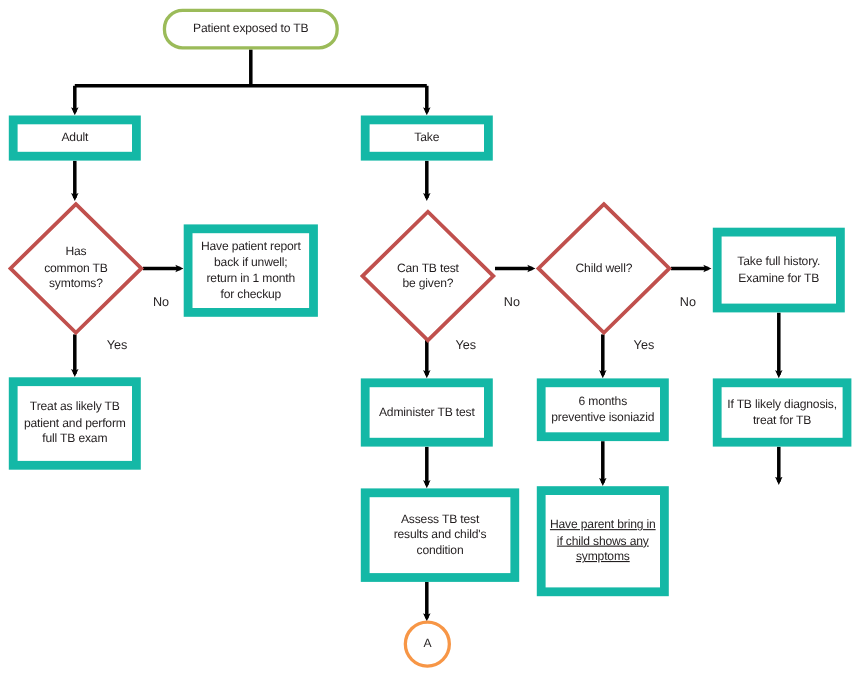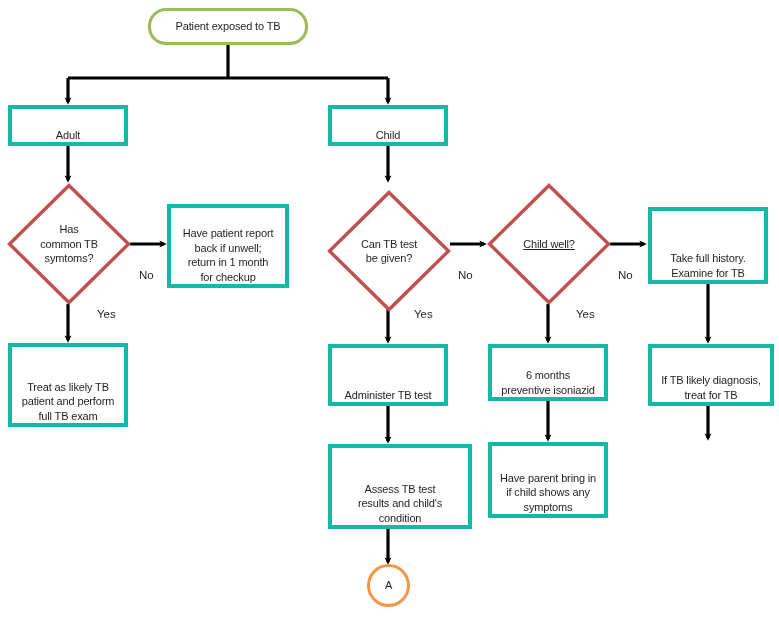--- a/index.html
+++ b/index.html
@@ -32,22 +32,21 @@
     align-items: center;
     justify-content: center;
     text-align: center;
     color: #231f20;
     font-size: 11px;
     line-height: 14.5px;
     letter-spacing: -0.15px;
     background: #ffffff;
   }
   .process {
-    border: 4px solid #14b8a6;
-    align-items: flex-end;
+    border: 8px solid #14b8a6;
   }
   .terminator {
     border: 3px solid #9BBB59;
     border-radius: 18px;
   }
   .connector-circle {
     border: 3px solid #F79646;
     border-radius: 50%;
   }
   .decision {
@@ -121,21 +120,21 @@
 
   <div class="node terminator" style="left:148px; top:8px; width:160px; height:37px;">
     <span>Patient exposed to TB</span>
   </div>
 
   <div class="node process" style="left:8px; top:105px; width:120px; height:41px;">
     <span>Adult</span>
   </div>
 
   <div class="node process" style="left:328px; top:105px; width:120px; height:41px;">
-    <span>Child</span>
+    <span>Take</span>
   </div>
 
   <div class="node decision" style="left:7px; top:183px; width:124px; height:122px;justify-content:center;">
     <svg class="dshape" width="124" height="122" viewBox="0 0 124 122">
       <polygon points="62,2.5 121.5,61 62,119.5 2.5,61" fill="#ffffff" stroke="#C0504D" stroke-width="3.4"></polygon>
     </svg>
     <span class="dtext" style="white-space:pre-line;">Has
 common TB
 symtoms?</span>
   </div>
@@ -158,39 +157,39 @@
       <polygon points="62,2.5 121.5,61 62,119.5 2.5,61" fill="#ffffff" stroke="#C0504D" stroke-width="3.4"></polygon>
     </svg>
     <span class="dtext" style="white-space:pre-line;">Can TB test
 be given?</span>
   </div>
 
   <div class="node decision" style="left:487px; top:183px; width:124px; height:122px;">
     <svg class="dshape" width="124" height="122" viewBox="0 0 124 122">
       <polygon points="62,2.5 121.5,61 62,119.5 2.5,61" fill="#ffffff" stroke="#C0504D" stroke-width="3.4"></polygon>
     </svg>
-    <span class="dtext" style="white-space:pre-line;text-decoration:underline;">Child well?</span>
+    <span class="dtext" style="white-space:pre-line;">Child well?</span>
   </div>
 
   <div class="node process" style="left:328px; top:344px; width:120px; height:62px;">
     <span style="white-space:pre-line;">Administer TB test</span>
   </div>
 
   <div class="node process" style="left:328px; top:444px; width:144px; height:85px;">
     <span style="white-space:pre-line;">Assess TB test
 results and child's
 condition</span>
   </div>
 
   <div class="node process" style="left:488px; top:344px; width:120px; height:57px;">
     <span style="white-space:pre-line;">6 months
 preventive isoniazid</span>
   </div>
 
-  <div class="node process" style="left:488px; top:442px; width:120px; height:76px;">
+  <div class="node process" style="left:488px; top:442px; width:120px; height:100px;text-decoration:underline;">
     <span style="white-space:pre-line;">Have parent bring in
 if child shows any
 symptoms</span>
   </div>
 
   <div class="node process" style="left:648px; top:207px; width:120px; height:77px;">
     <span style="white-space:pre-line;">Take full history.
 Examine for TB</span>
   </div>
 

